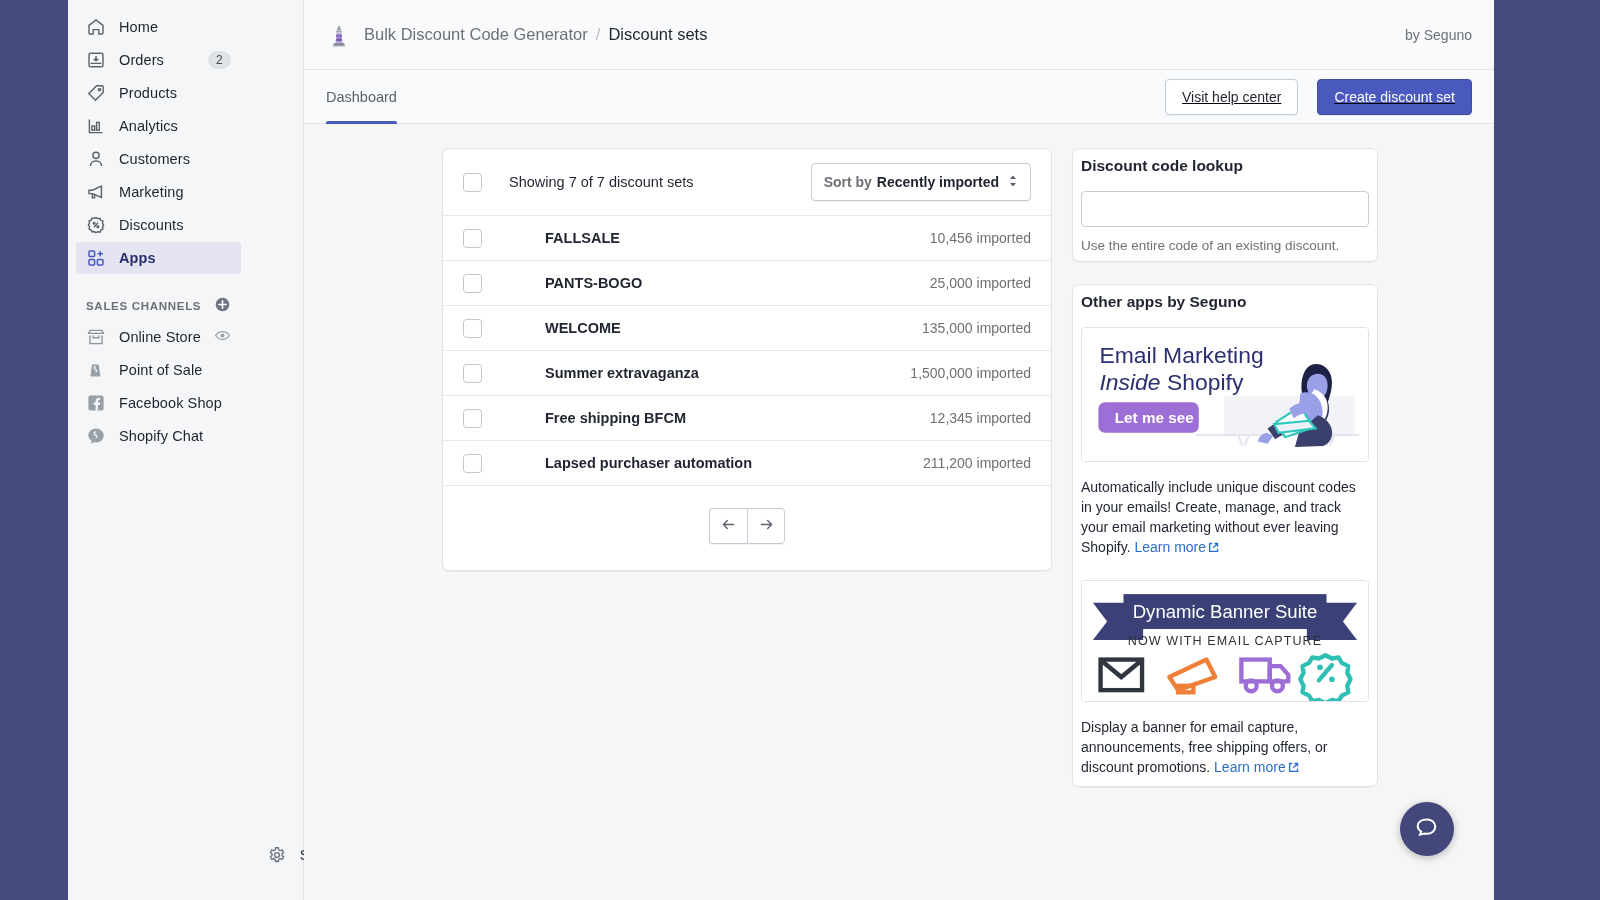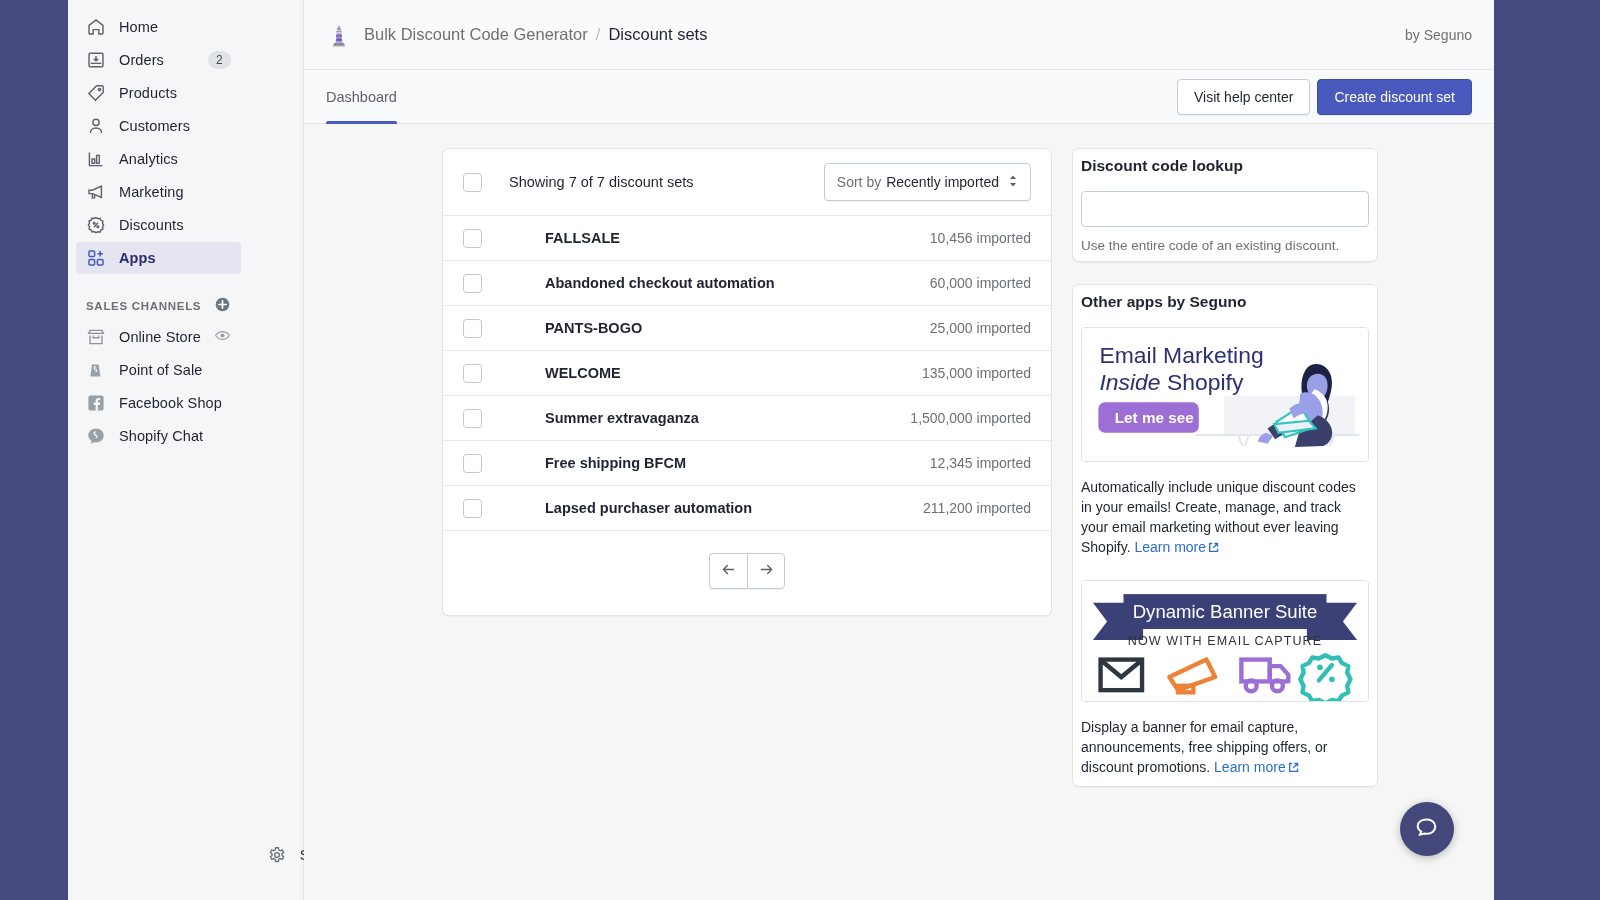--- a/index.html
+++ b/index.html
@@ -61,21 +61,21 @@
     display: flex; align-items: center; padding: 0 22px; position: relative;
   }
   .tab {
     font-size: 14.5px; color: #5c6169; height: 54px;
     display: flex; align-items: center; position: relative; cursor: pointer;
   }
   .tab.active::after {
     content: ""; position: absolute; left: 0; right: 0; bottom: 0;
     height: 3px; background: #4959bd; border-radius: 2px 2px 0 0;
   }
-  .bar-actions { margin-left: auto; display: flex; gap: 7px; }
+  .bar-actions { margin-left: auto; display: flex; gap: 19px; text-decoration: underline; }
   .btn {
     font-family: inherit; font-size: 14px; border-radius: 4px;
     padding: 0 16px; height: 36px; cursor: pointer; white-space: nowrap;
     display: inline-flex; align-items: center;
   }
   .btn-default {
     background: #fff; color: #1f2430; border: 1px solid #c4cdd5;
     box-shadow: 0 1px 0 rgba(22,29,37,.05);
   }
   .btn-primary {
@@ -100,20 +100,21 @@
   .cbx {
     width: 19px; height: 19px; border: 1.5px solid #c1c7cf;
     border-radius: 3.5px; background: #fff; flex: none; cursor: pointer;
   }
   .list-head .title { margin-left: 27px; font-size: 14.5px; color: #1f2430; }
   .sortbox {
     margin-left: auto; border: 1px solid #c4cdd5; border-radius: 4px;
     background: #fff; height: 38px; padding: 0 12px;
     display: flex; align-items: center; gap: 5px; cursor: pointer;
     box-shadow: 0 1px 0 rgba(22,29,37,.05);
+    font-weight: bold;
   }
   .sortbox .lbl { font-size: 14px; color: #6d7175; }
   .sortbox .val { font-size: 14px; color: #1f2430; }
   .sortbox .caret { margin-left: 4px; color: #5c6169; font-size: 12px; line-height: 1; }
 
   .row {
     display: flex; align-items: center; padding: 0 20px; height: 45px;
     border-bottom: 1px solid #e6e8ea; cursor: pointer; gap: 36px;
   }
   .row .name { margin-left: 27px; font-size: 14.5px; color: #1f2430; font-weight: 600; }
@@ -190,36 +191,36 @@
             <path d="M10.6 2.8H16a1.2 1.2 0 0 1 1.2 1.2v5.4L9.4 17.2 2.8 10.6z"></path>
             <circle cx="13.5" cy="6.5" r="1.15"></circle>
           </svg>
         </span>
         <span class="nav-label">Products</span>
       </div>
 
       <div class="nav-item">
         <span class="ico">
           <svg viewBox="0 0 20 20" fill="none" stroke="#5c6169" stroke-width="1.4">
-            <circle cx="10" cy="6.4" r="3.1"></circle>
-            <path d="M4.4 17c0-3.1 2.5-5 5.6-5s5.6 1.9 5.6 5"></path>
-          </svg>
-        </span>
-        <span class="nav-label">Customers</span>
-      </div>
-
-      <div class="nav-item">
-        <span class="ico">
-          <svg viewBox="0 0 20 20" fill="none" stroke="#5c6169" stroke-width="1.4">
             <path d="M3.4 3.4v13.2h13.2"></path>
             <rect x="6" y="10" width="2.7" height="4.2"></rect>
             <rect x="10.6" y="6.4" width="2.7" height="7.8"></rect>
           </svg>
         </span>
         <span class="nav-label">Analytics</span>
+      </div>
+
+      <div class="nav-item">
+        <span class="ico">
+          <svg viewBox="0 0 20 20" fill="none" stroke="#5c6169" stroke-width="1.4">
+            <circle cx="10" cy="6.4" r="3.1"></circle>
+            <path d="M4.4 17c0-3.1 2.5-5 5.6-5s5.6 1.9 5.6 5"></path>
+          </svg>
+        </span>
+        <span class="nav-label">Customers</span>
       </div>
 
       <div class="nav-item">
         <span class="ico">
           <svg viewBox="0 0 20 20" fill="none" stroke="#5c6169" stroke-width="1.4">
             <path d="M3 8.2h3.4L15.4 4v11.4L6.4 11.6H3z"></path>
             <path d="M6.4 11.6v4.3h2.2v-3.4"></path>
           </svg>
         </span>
         <span class="nav-label">Marketing</span>
@@ -370,25 +371,20 @@
             </div>
           </div>
 
           <div class="row">
             <span class="cbx"></span>
             <span class="name">FALLSALE</span>
             <span class="count">10,456 imported</span>
           </div>
           <div class="row">
             <span class="cbx"></span>
-            <span class="name">Abandoned checkout automation</span>
-            <span class="count">60,000 imported</span>
-          </div>
-          <div class="row">
-            <span class="cbx"></span>
             <span class="name">PANTS-BOGO</span>
             <span class="count">25,000 imported</span>
           </div>
           <div class="row">
             <span class="cbx"></span>
             <span class="name">WELCOME</span>
             <span class="count">135,000 imported</span>
           </div>
           <div class="row">
             <span class="cbx"></span>

